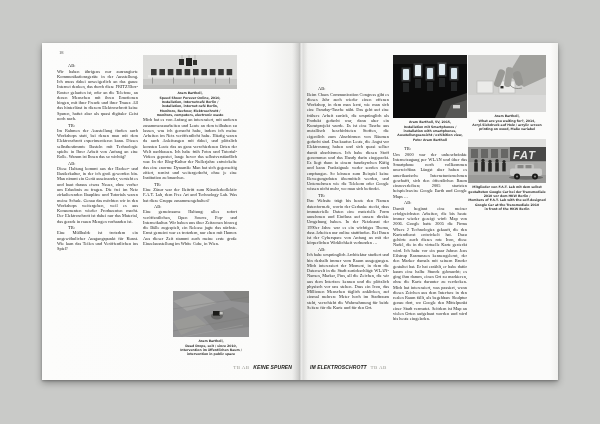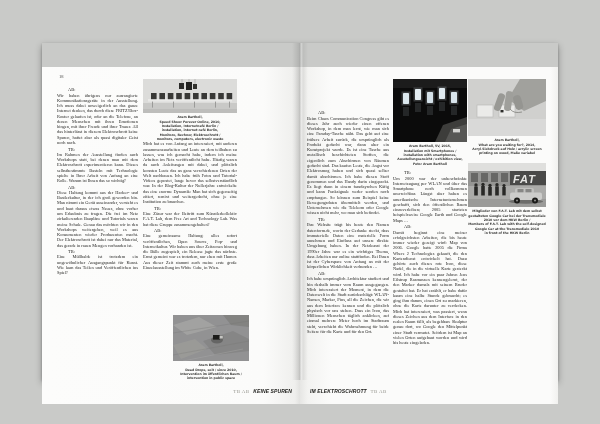--- a/index.html
+++ b/index.html
@@ -1,20 +1,20 @@
 <!DOCTYPE html>
 <html><head>
 <meta charset="utf-8">
 <style>
   html,body{margin:0;padding:0;}
   body{width:600px;height:424px;background:#c9cac8;position:relative;overflow:hidden;
        font-family:"Liberation Serif",serif;}
   .spread{position:absolute;left:42px;top:43px;width:516px;height:337px;
           box-shadow:0 3px 7px rgba(0,0,0,.32),0 1px 2px rgba(0,0,0,.25);}
-  .page{position:absolute;top:0;width:258px;height:337px;background:#fbfbfa;margin-top:24px;}
+  .page{position:absolute;top:0;width:258px;height:337px;background:#fbfbfa;}
   .page-left{left:0;background:linear-gradient(90deg,#fcfcfb 0%,#fbfbfa 86%,#efefed 98%,#e2e2e0 100%);}
   .page-right{left:258px;background:linear-gradient(90deg,#e6e6e4 0%,#f3f3f1 3%,#fbfbfa 12%,#fbfbfa 97%,#f1f1ef 100%);}
   .gutter{position:absolute;left:250px;top:0;width:16px;height:337px;pointer-events:none;
           background:linear-gradient(90deg,rgba(0,0,0,0) 0%,rgba(0,0,0,.10) 40%,rgba(0,0,0,.16) 50%,rgba(255,255,255,.25) 56%,rgba(0,0,0,.06) 70%,rgba(0,0,0,0) 100%);}
   .abs{position:absolute;}
   
   .half{transform:scale(.5);transform-origin:0 0;width:200%;}
   .bodytext{font-family:"Liberation Serif",serif;font-size:8.8px;line-height:1.2;
             color:#1e1e1c;text-align:justify;}
   .speaker{display:block;margin:2.5px 0 0 22px;letter-spacing:.2px;}

